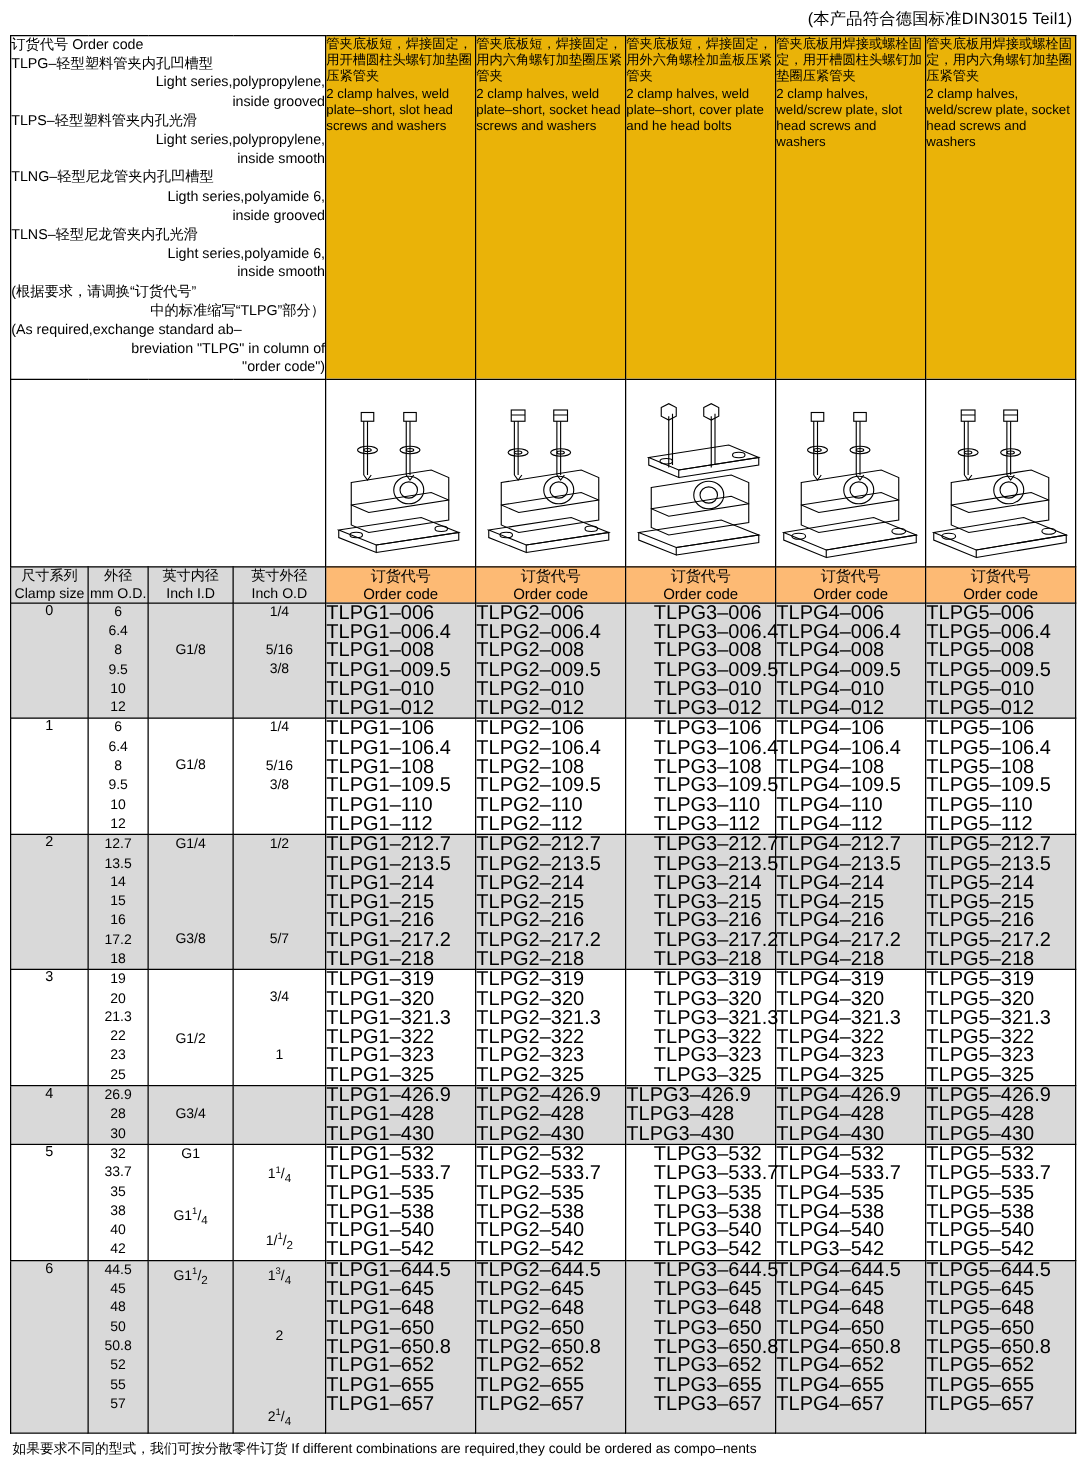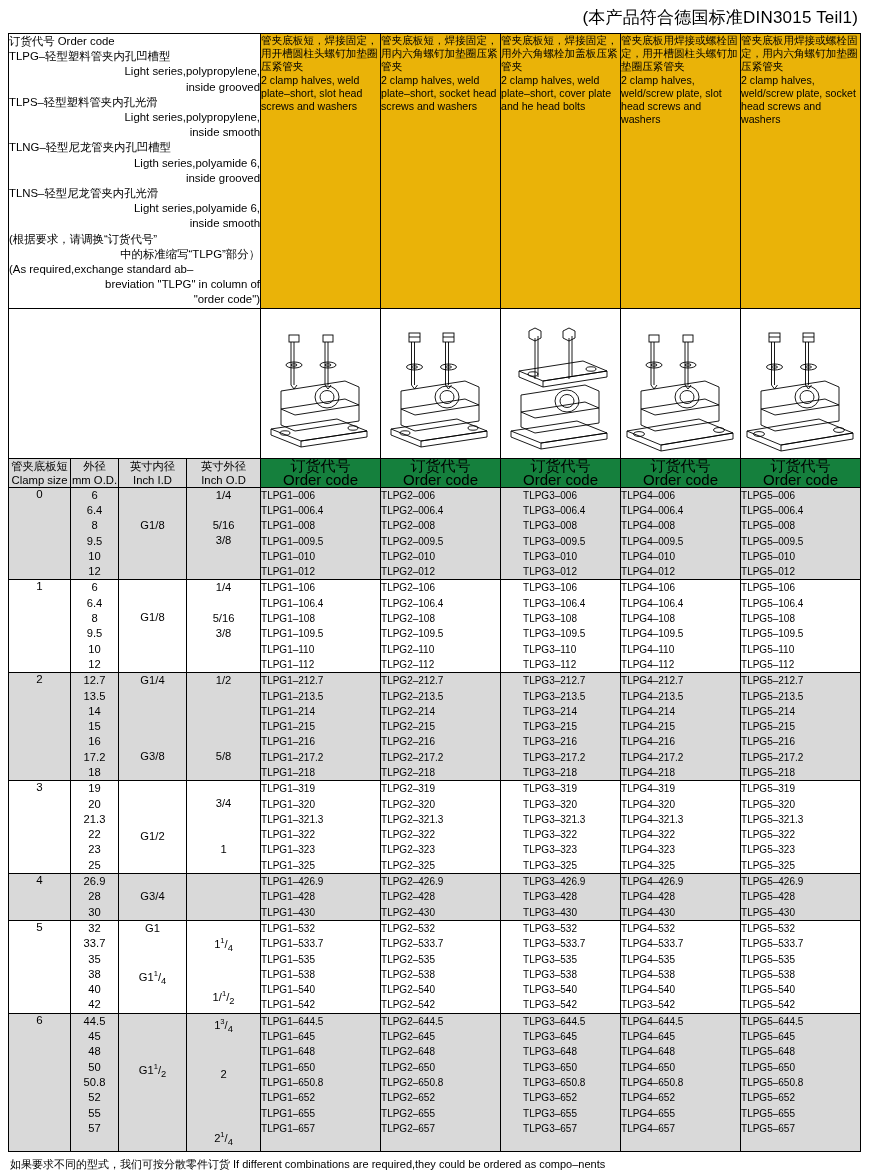--- a/index.html
+++ b/index.html
@@ -14,21 +14,21 @@
   }
   .page {
     width: 870px;
     height: 1176px;
     position: relative;
     padding: 0 8px;
   }
   
   .top-note {
     text-align: right;
-    font-size: 17px;
+    font-size: 13px;
     padding: 6px 4px 4px 0;
     letter-spacing: 0.2px;
   }
   
   table.main {
     border-collapse: collapse;
     width: 782px;
     table-layout: fixed;
   }
   table.main td, table.main th {
@@ -57,23 +57,23 @@
     height: 150px;
     background: #fff;
     text-align: center;
     vertical-align: bottom;
     padding: 0;
   }
   .img-cell svg { display: block; margin: 0 auto; }
 
   
   .oc-head {
-    background: #15803d;
+    background: #fdba74;
     text-align: center;
-    font-size: 15px;
+    font-size: 12px;
     line-height: 14px;
     padding: 4px 0 4px 0;
   }
   
   .size-head {
     background: #d9d9d9;
     text-align: center;
     font-size: 11.3px;
     line-height: 14px;
     padding: 4px 2px;
@@ -86,21 +86,21 @@
     text-align: center;
     padding: 5px 0 5px 0;
     vertical-align: top;
   }
   td.sizecol {
     font-size: 11.5px;
     text-align: center;
     vertical-align: middle;
   }
   td.codecol {
-    font-size: 10px;
+    font-size: 16px;
     line-height: 15.3px;
     padding: 5px 0 5px 12px;
     vertical-align: top;
     text-align: left;
     white-space: pre;
   }
   tr.grey td { background: #d9d9d9; }
   tr.white td { background: #ffffff; }
 
   .bottom-note {
@@ -327,21 +327,21 @@
             <path d="M38 136 L110 124 L110 130 L38 142"></path>
             <ellipse cx="16" cy="125" rx="5.5" ry="2.4"></ellipse>
             <ellipse cx="96" cy="121" rx="5.5" ry="2.4"></ellipse>
           </g>
         </svg>
       </td>
     </tr>
 
     <tr>
       <td class="size-head">
-        <div>管夹底板短</div>
+        <div>尺寸系列</div>
             <div>Clamp size</div>
       </td>
       <td class="size-head">
         <div>外径</div>
             <div>mm O.D.</div>
       </td>
       <td class="size-head">
         <div>英寸内径</div>
             <div>Inch I.D</div>
       </td>
@@ -475,21 +475,21 @@
 15
 16
 17.2
 18</td>
       <td class="dim">
         <div>G1/4</div>
         <div style="padding-top:60px">G3/8</div>
       </td>
       <td class="dim">
         <div>1/2</div>
-        <div style="padding-top:60px">5/8</div>
+        <div style="padding-top:60px">5/7</div>
       </td>
       <td class="codecol">TLPG1–212.7
 TLPG1–213.5
 TLPG1–214
 TLPG1–215
 TLPG1–216
 TLPG1–217.2
 TLPG1–218</td>
       <td class="codecol">TLPG2–212.7
 TLPG2–213.5
@@ -576,21 +576,21 @@
       <td class="dim">
             <div style="padding-top:15px">G3/4</div>
           </td>
       <td class="dim"></td>
       <td class="codecol">TLPG1–426.9
 TLPG1–428
 TLPG1–430</td>
       <td class="codecol">TLPG2–426.9
 TLPG2–428
 TLPG2–430</td>
-      <td class="codecol" style="padding-left:22px">TLPG3–426.9
+      <td class="codecol" style="">TLPG3–426.9
 TLPG3–428
 TLPG3–430</td>
       <td class="codecol">TLPG4–426.9
 TLPG4–428
 TLPG4–430</td>
       <td class="codecol">TLPG5–426.9
 TLPG5–428
 TLPG5–430</td>
     </tr>
 
@@ -646,21 +646,21 @@
       <td class="sizecol">6</td>
       <td class="dim" style="white-space:pre">44.5
 45
 48
 50
 50.8
 52
 55
 57</td>
       <td class="dim">
-            <div style="padding-top:45px">G1<sup>1</sup>/<sub>2</sub></div>
+            <div style="">G1<sup>1</sup>/<sub>2</sub></div>
           </td>
       <td class="dim">
         <div style="padding-top:0px">1<sup>3</sup>/<sub>4</sub></div>
         <div style="padding-top:30px">2</div>
         <div style="padding-top:45px">2<sup>1</sup>/<sub>4</sub></div>
       </td>
       <td class="codecol">TLPG1–644.5
 TLPG1–645
 TLPG1–648
 TLPG1–650

